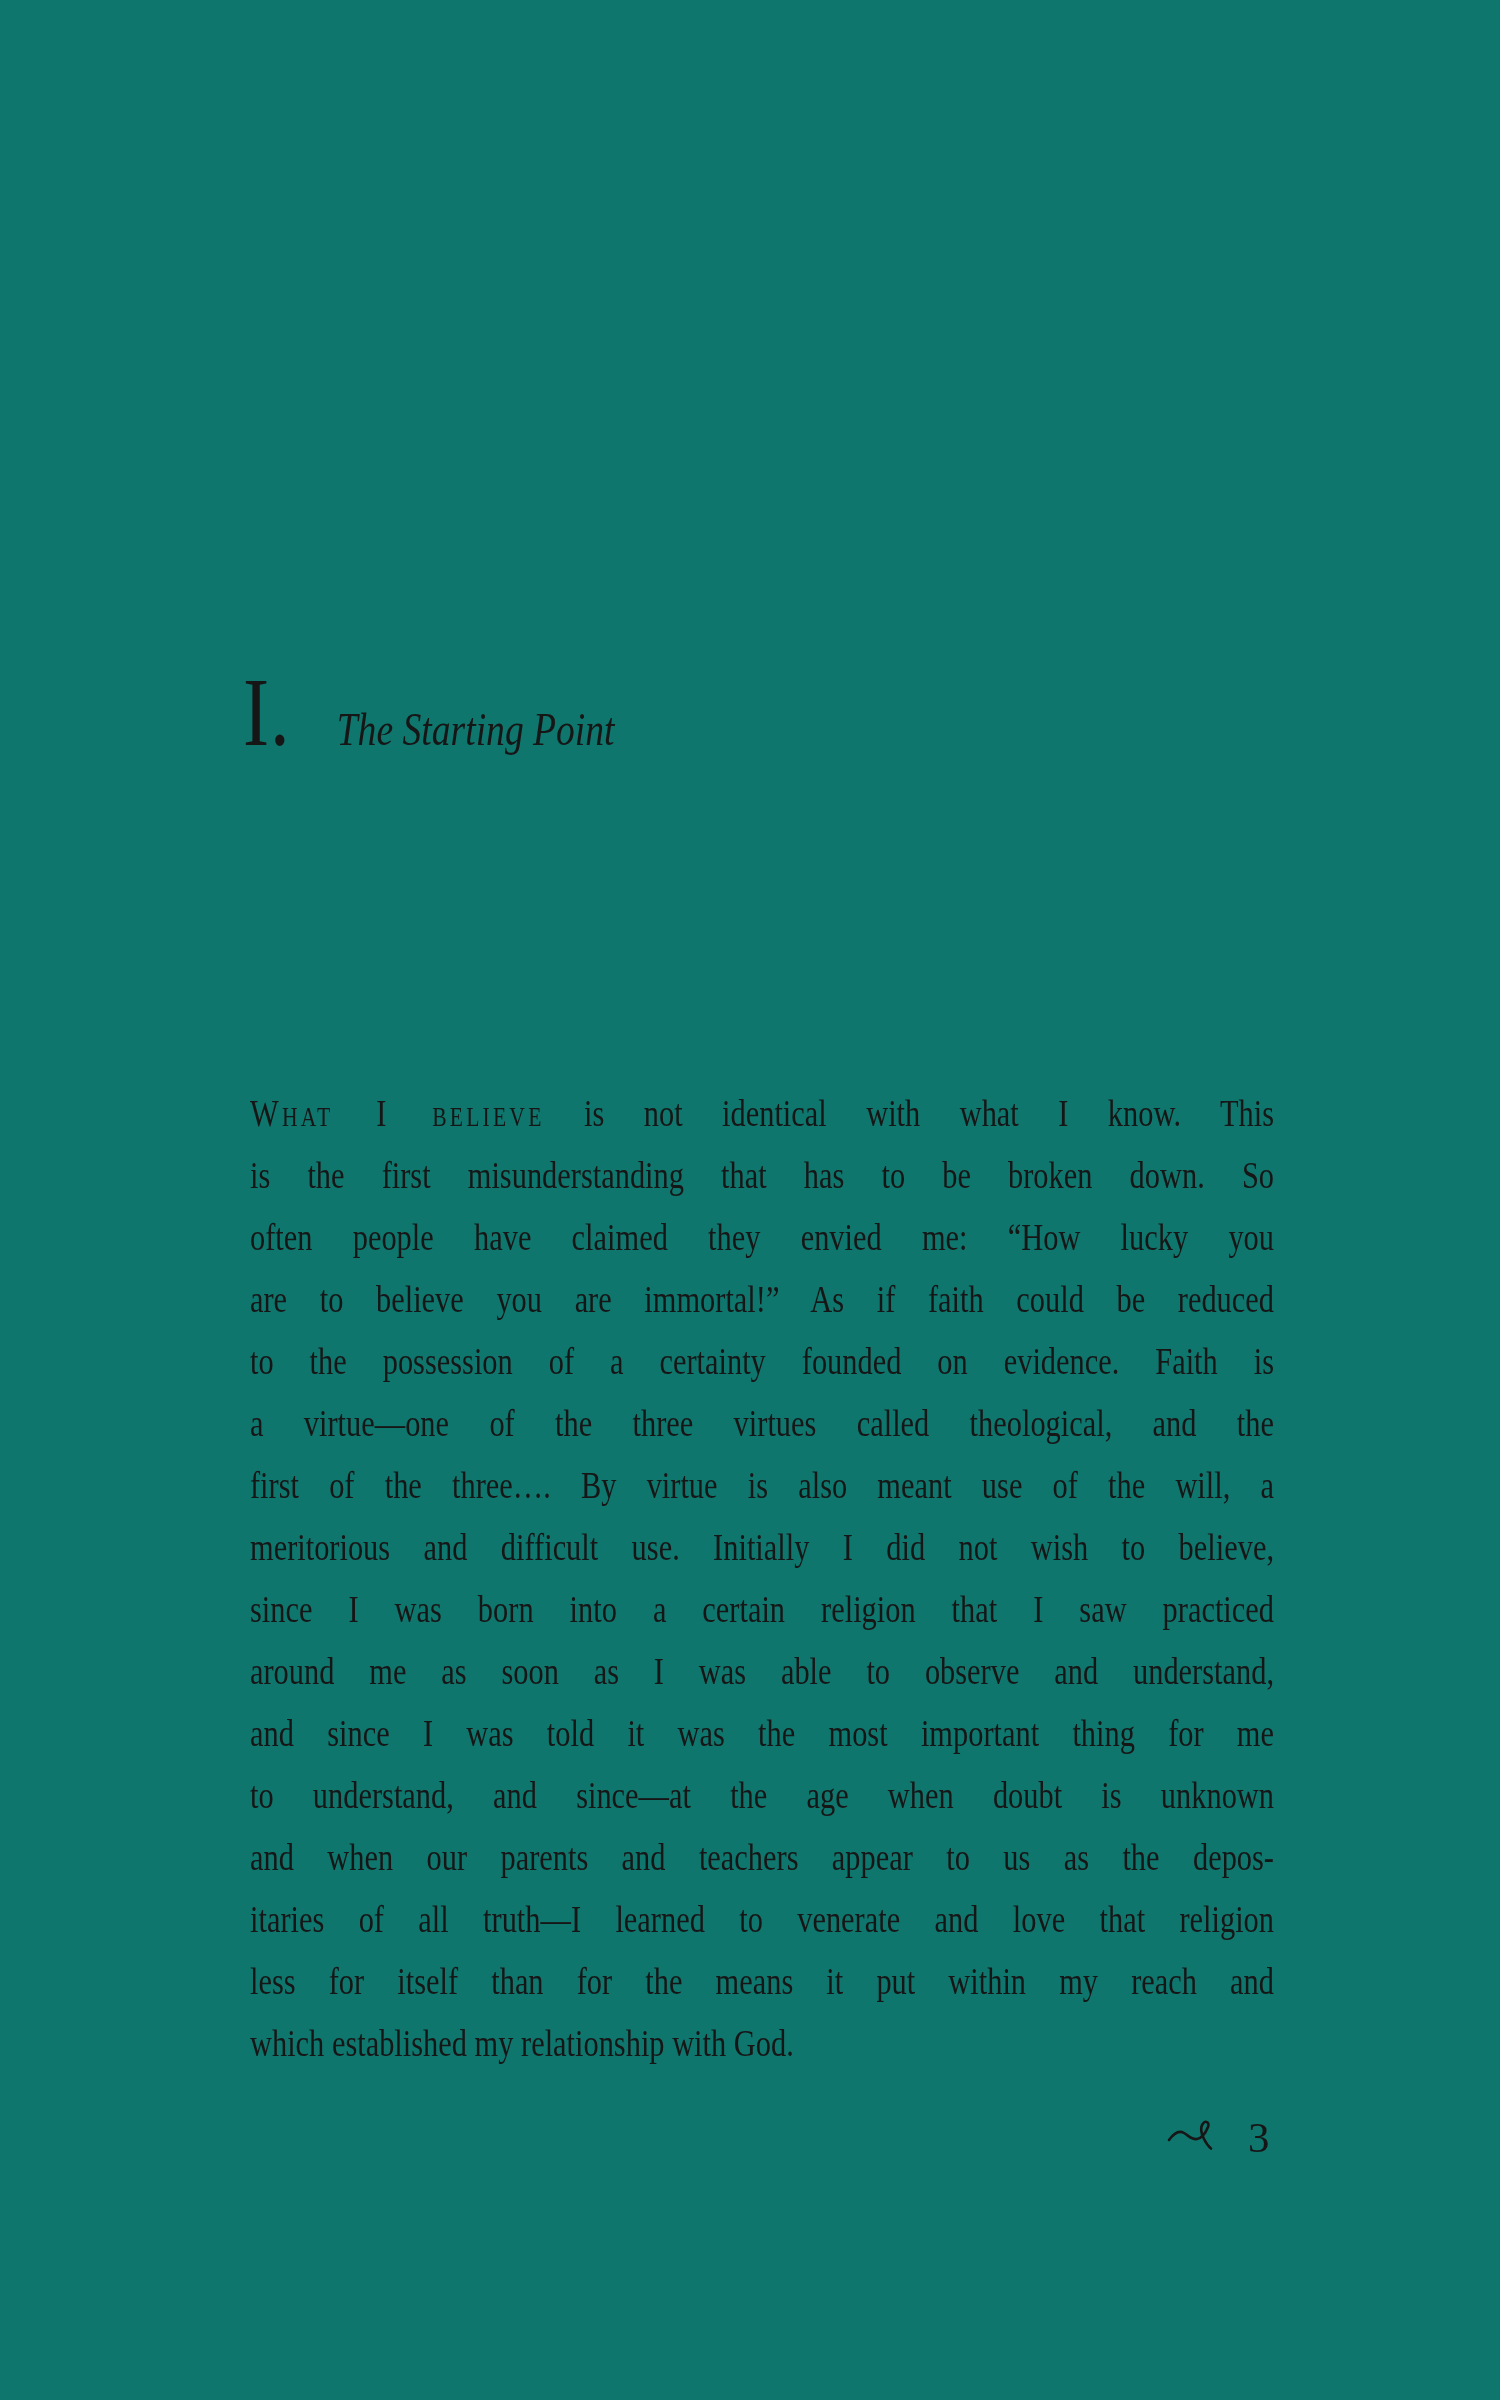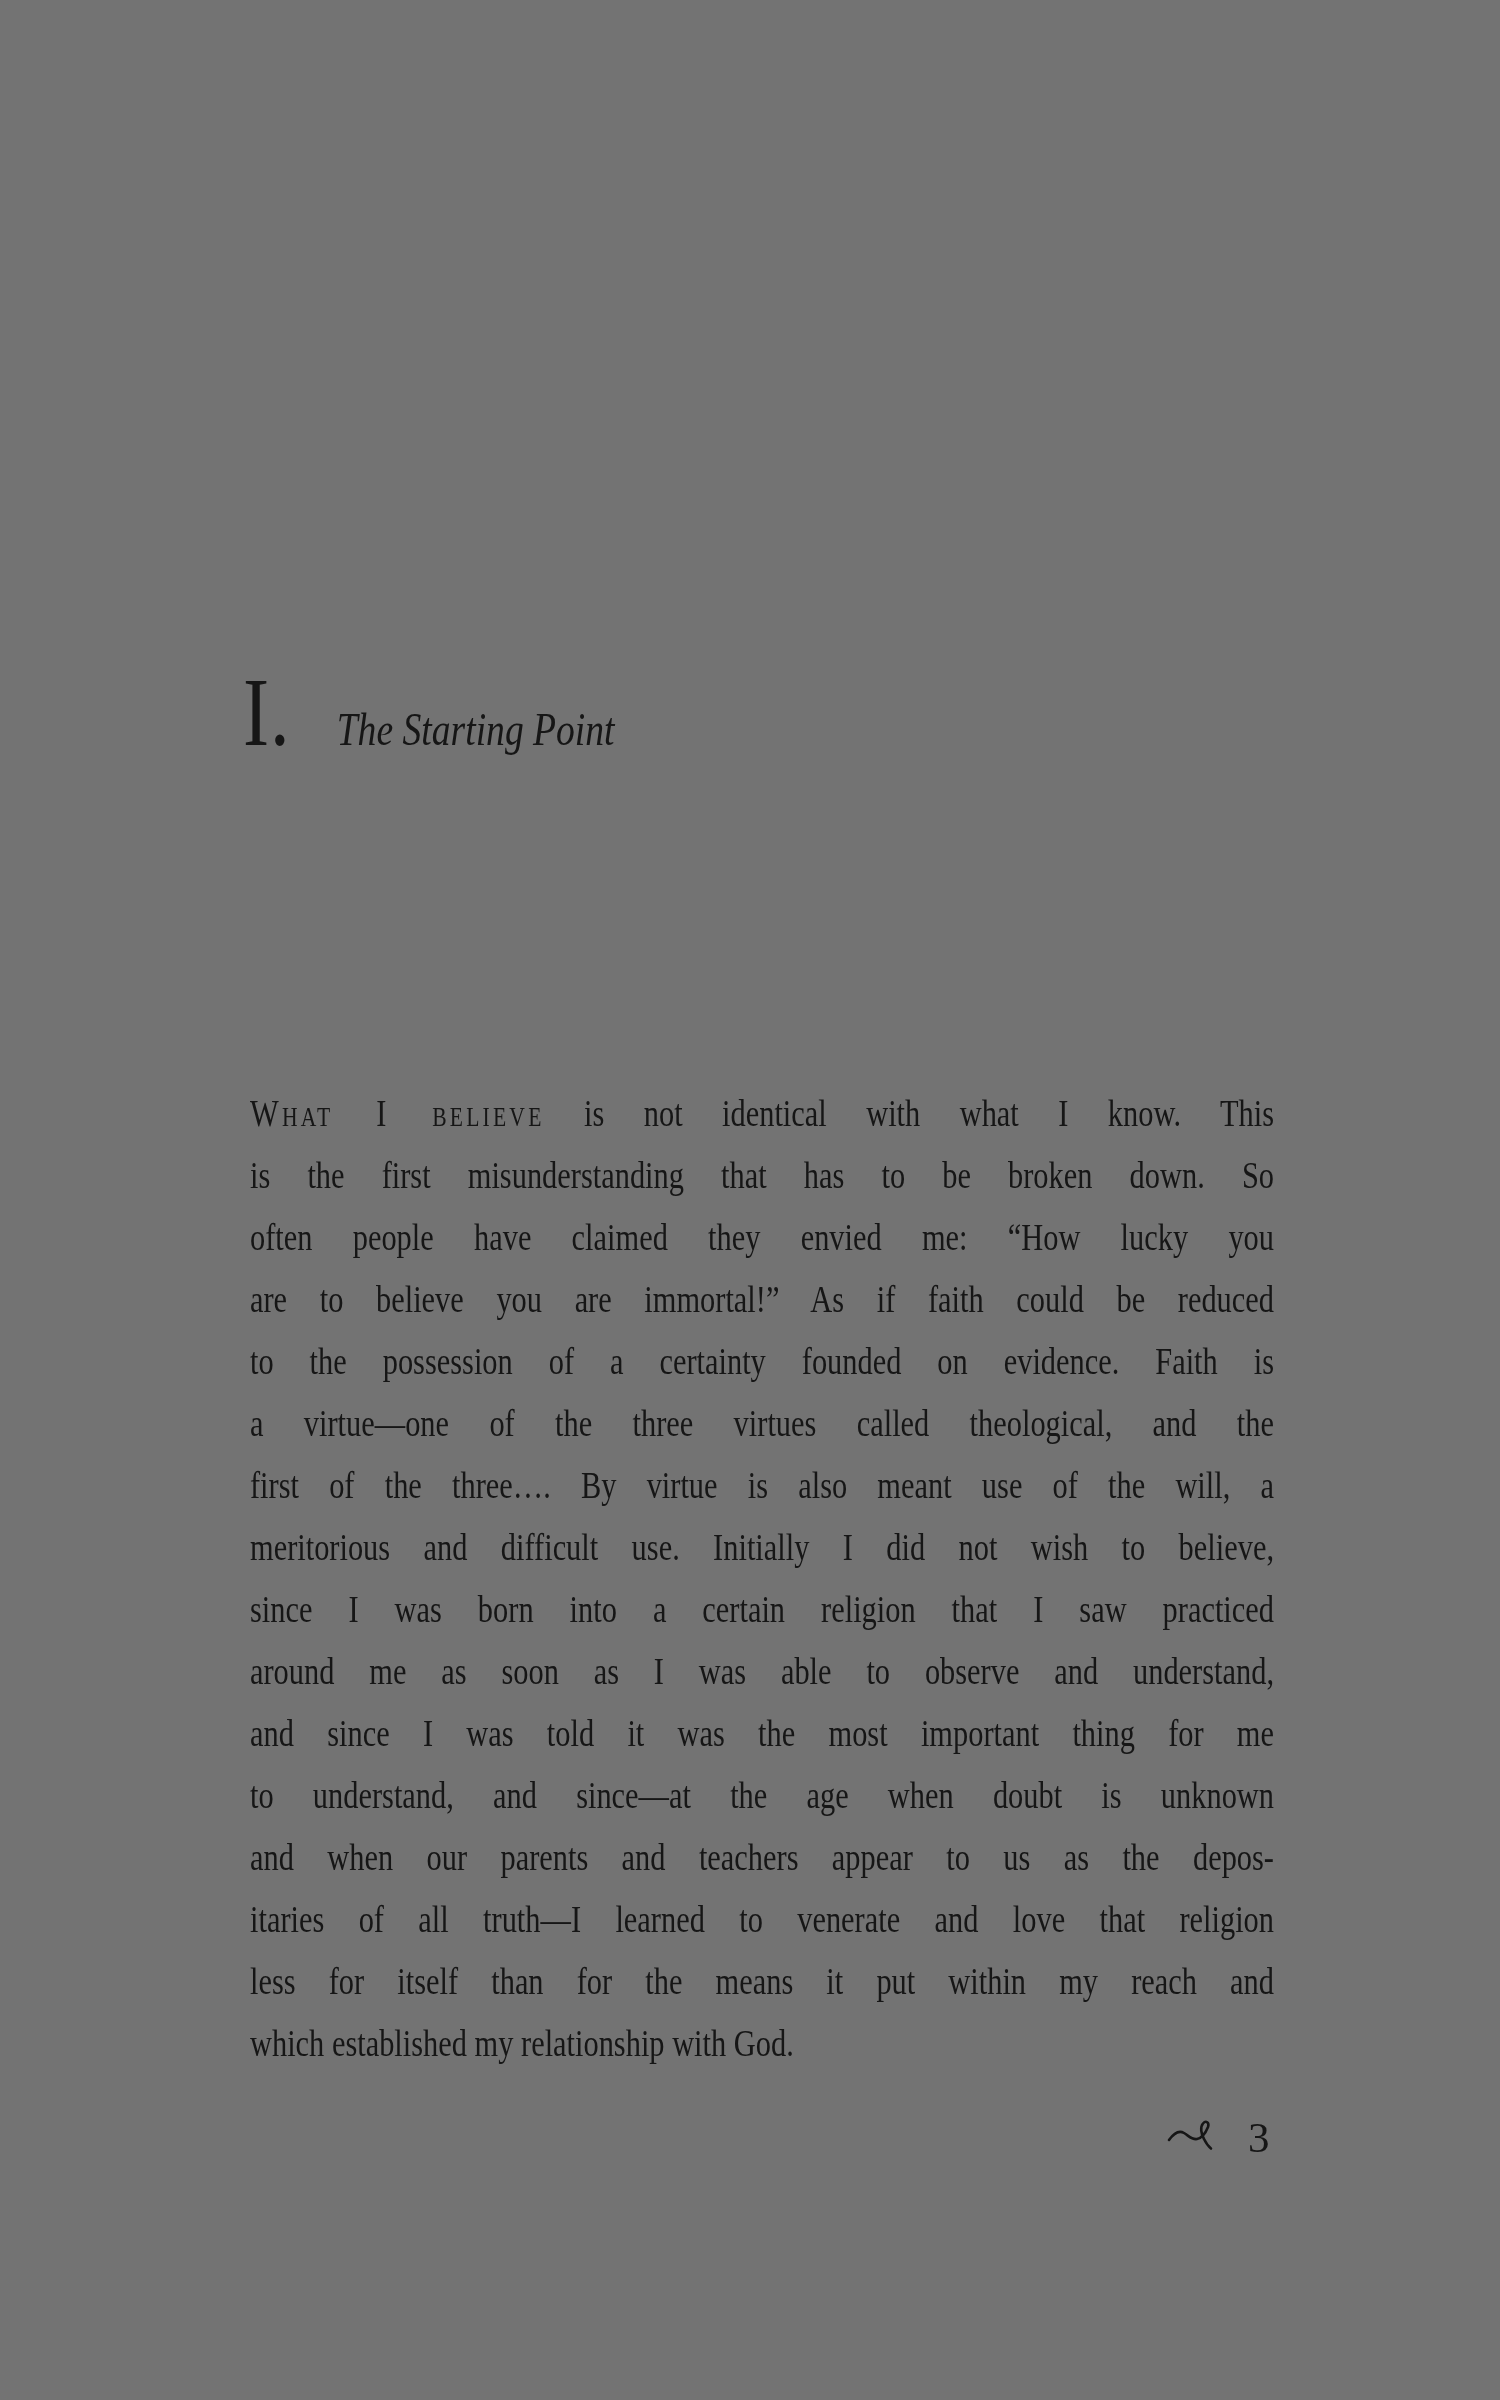--- a/index.html
+++ b/index.html
@@ -4,21 +4,21 @@
 <style>
   html, body {
     margin: 0;
     padding: 0;
     background: #ffffff;
   }
   .page {
     position: relative;
     width: 1500px;
     height: 2400px;
-    background: #737373;
+    background: #0f766e;
     color: #161616;
     font-family: "Liberation Serif", serif;
     overflow: hidden;
   }
   .chapter-heading {
     position: absolute;
     left: 243px;
     top: 663px;
     line-height: 1;
     white-space: nowrap;

